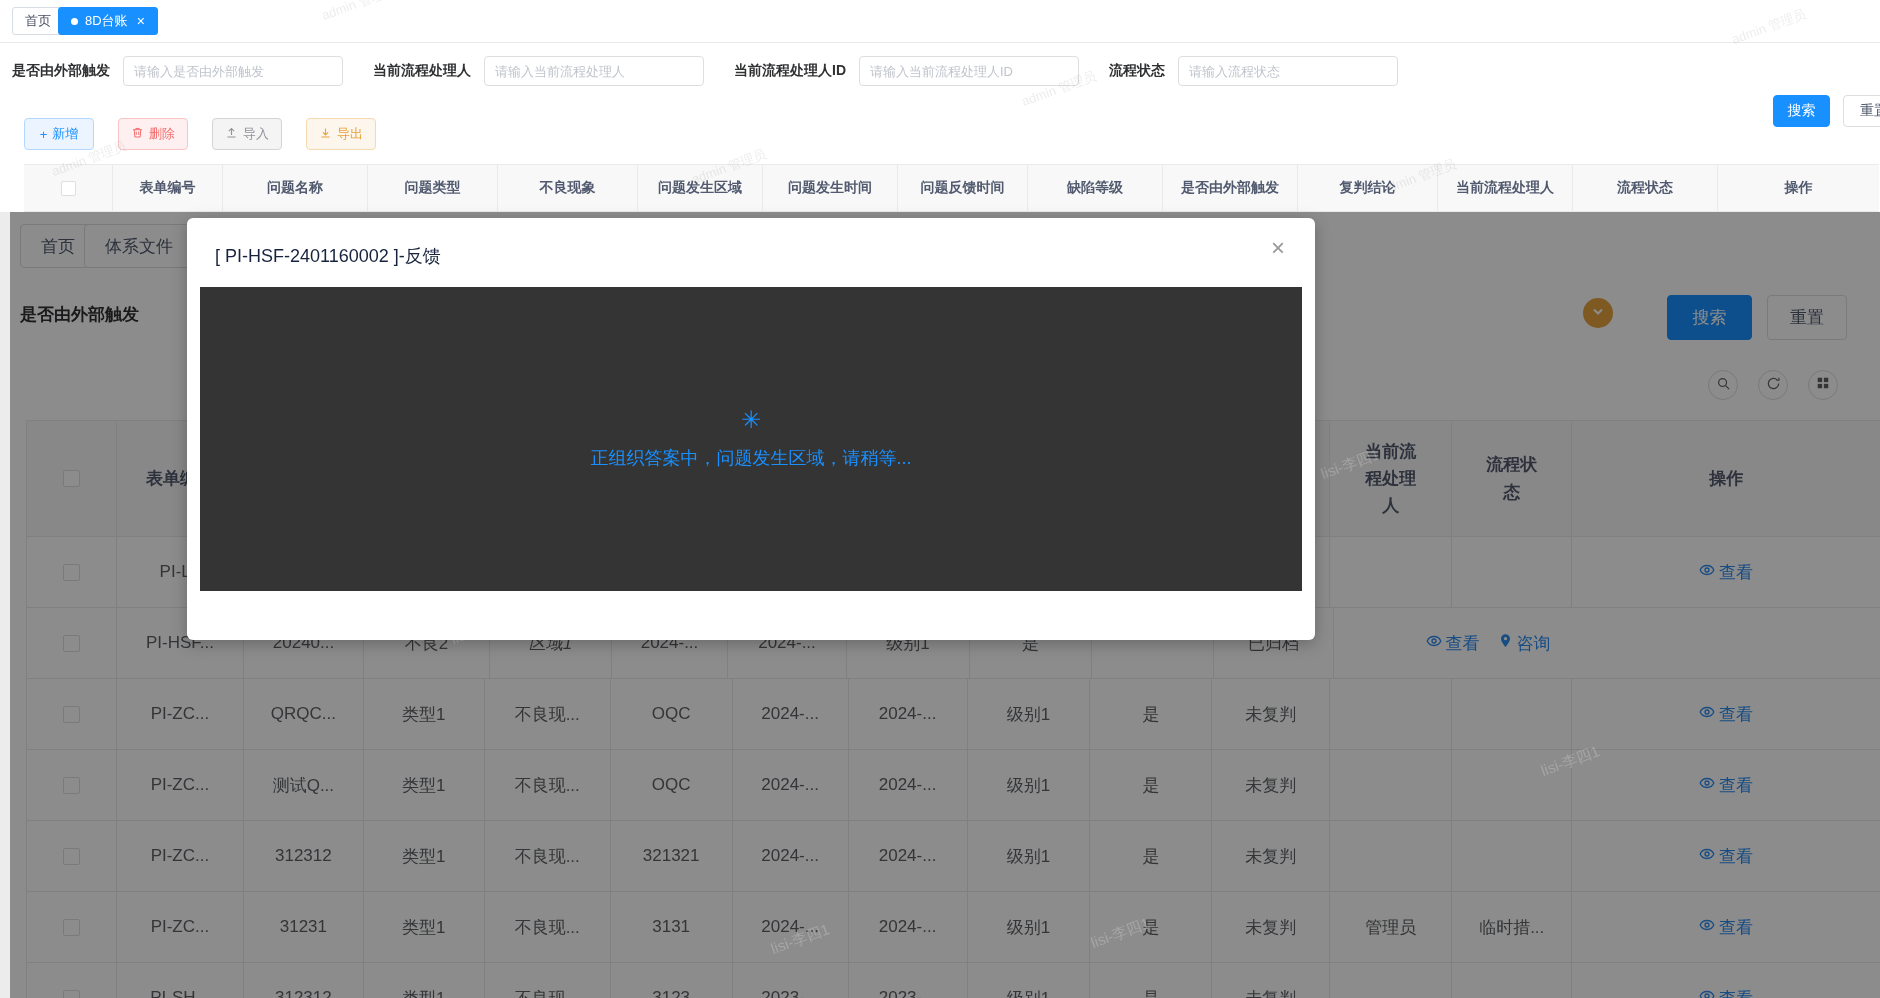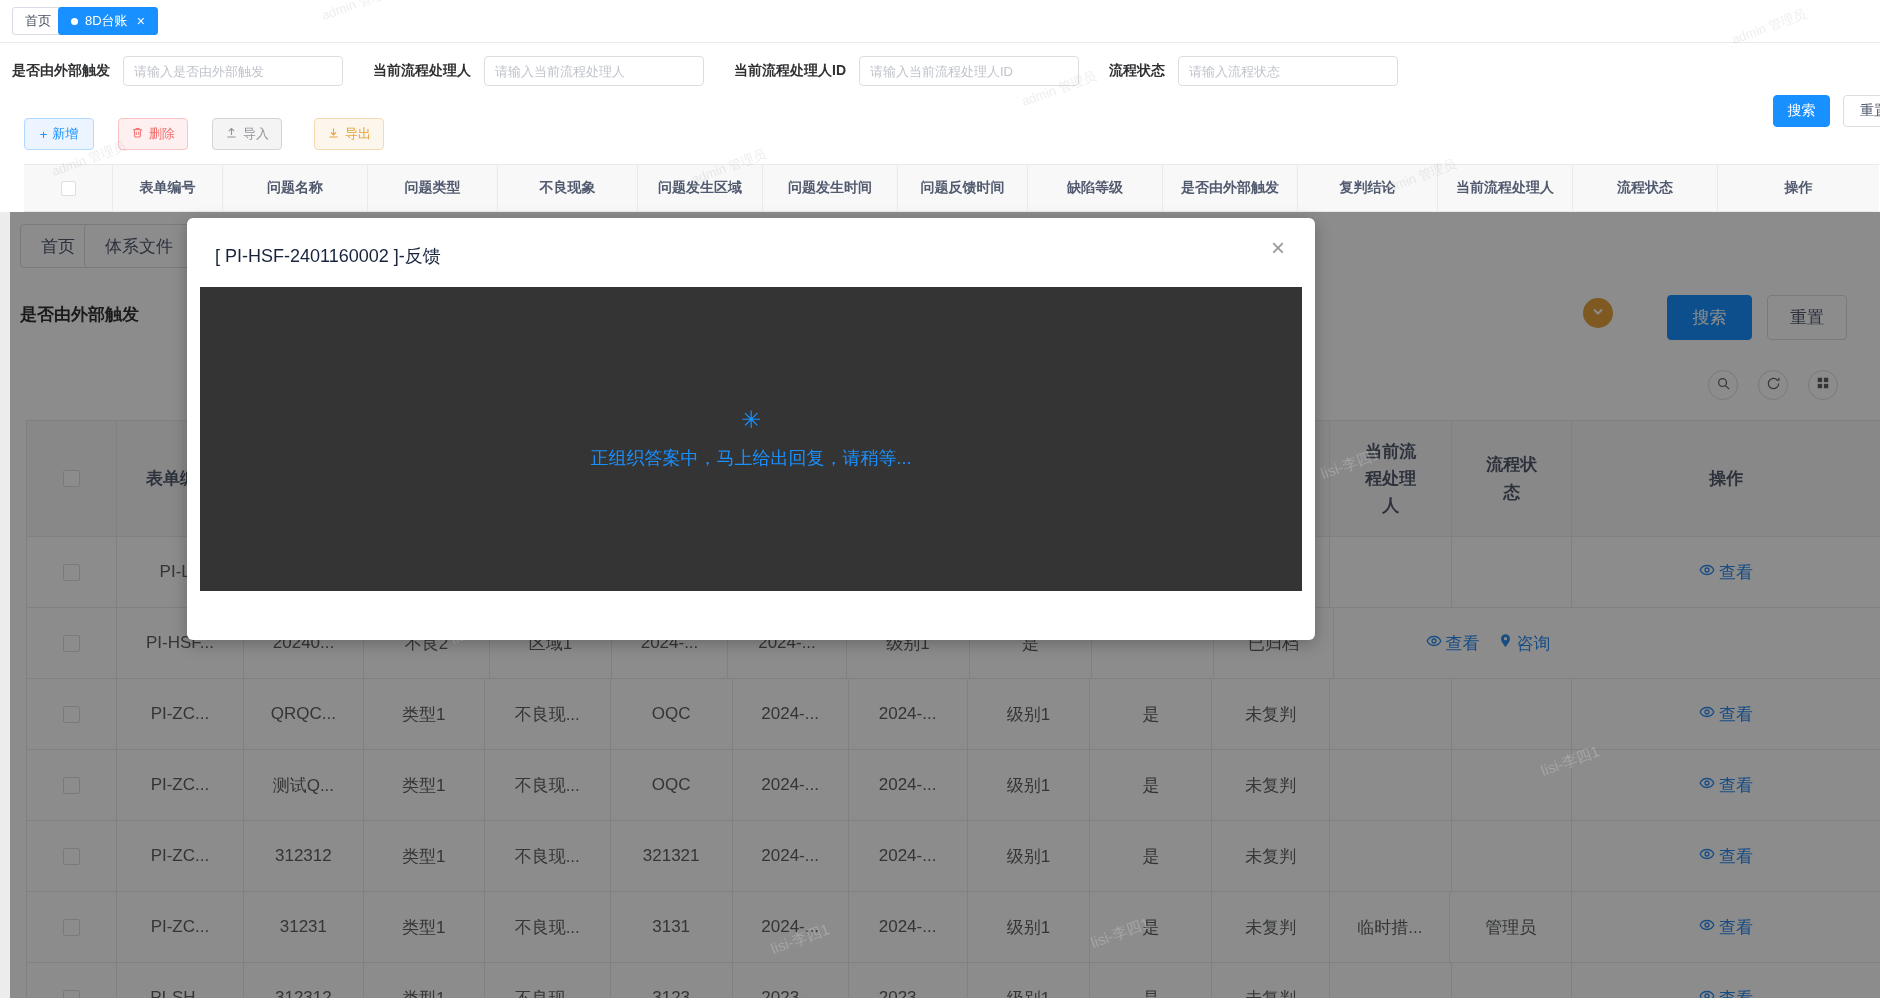--- a/index.html
+++ b/index.html
@@ -27,21 +27,21 @@
   .fgroup input::placeholder{color:#c0c4cc;}
   .btn{box-sizing:border-box;border-radius:4px;font-size:14px;display:flex;align-items:center;justify-content:center;cursor:pointer;}
   .btn-search-top{position:absolute;left:1773px;top:53px;width:57px;height:32px;background:#1890ff;color:#fff;border:1px solid #1890ff;}
   .btn-reset-top{position:absolute;left:1843px;top:53px;width:62px;height:32px;background:#fff;color:#515a6e;border:1px solid #dcdee2;}
   .toolbar{position:absolute;left:0;top:100px;width:100%;height:64px;}
   .tbtn{position:absolute;top:18px;height:32px;width:70px;font-size:13px;gap:5px;}
   .tbtn svg,.tbtn .plus{flex:none;}
   .tbtn.add{left:24px;background:#ecf5ff;border:1px solid #b3d8ff;color:#1890ff;}
   .tbtn.del{left:118px;background:#fef0f0;border:1px solid #fbc4c4;color:#f56c6c;}
   .tbtn.imp{left:212px;background:#f4f4f5;border:1px solid #d3d4d6;color:#909399;}
-  .tbtn.exp{left:306px;background:#fdf6ec;border:1px solid #f5dab1;color:#e6a23c;margin-left:8px;}
+  .tbtn.exp{left:306px;background:#fdf6ec;border:1px solid #f5dab1;color:#e6a23c;}
   .circle-btn{position:absolute;width:28px;height:28px;border-radius:50%;border:1px solid #dcdee2;background:#fff;
       display:flex;align-items:center;justify-content:center;color:#606266;cursor:pointer;box-sizing:border-box;}
   .thead1{position:absolute;left:24px;top:164px;width:1855px;height:48px;display:flex;
       background:#f8f8f9;border-top:1px solid #e8eaec;border-bottom:1px solid #e8eaec;box-sizing:border-box;}
   .thead1 .th{display:flex;align-items:center;justify-content:center;font-size:14px;font-weight:700;color:#515a6e;
       border-left:1px solid #e8eaec;box-sizing:border-box;white-space:nowrap;overflow:hidden;}
   .thead1 .th:first-child{border-left:none;}
   .cbx{width:15px;height:15px;border:1px solid #dcdee2;border-radius:2px;background:#fff;box-sizing:border-box;cursor:pointer;}
   
   .overlay-region{position:absolute;left:0;top:212px;width:1880px;height:786px;background:#fff;}
@@ -254,21 +254,21 @@
             </span>
           </div>
         </div>
         <div class="o-row">
           <div class="td" style="width: 89px;">
             <div class="ocbx"></div>
           </div>
           <div class="td" style="width: 127px;">PI-HSF...</div>
           <div class="td" style="width: 120px;">20240...</div>
           <div class="td" style="width: 126px;">不良2</div>
-          <div class="td" style="width: 122px;">区域1</div>
+          <div class="td" style="width: 122px; font-style: italic;">区域1</div>
           <div class="td" style="width: 116px;">2024-...</div>
           <div class="td" style="width: 119px;">2024-...</div>
           <div class="td" style="width: 123px;">级别1</div>
           <div class="td" style="width: 122px;">是</div>
           <div class="td" style="width: 122px;"></div>
           <div class="td" style="width: 120px;">已归档</div>
           <div class="td" style="width: 309px;">
             <span class="action-link">
               <span><svg viewBox="0 0 16 16" width="16" height="16">
                   <path d="M8 3.5C4.8 3.5 2.2 5.6 1.2 8c1 2.4 3.6 4.5 6.8 4.5s5.8-2.1 6.8-4.5C13.8 5.6 11.2 3.5 8 3.5z" fill="none" stroke="currentColor" stroke-width="1.3"></path>
@@ -370,22 +370,22 @@
           <div class="td" style="width: 127px;">PI-ZC...</div>
           <div class="td" style="width: 120px; text-align: center;">31231</div>
           <div class="td" style="width: 121px;">类型1</div>
           <div class="td" style="width: 126px;">不良现...</div>
           <div class="td" style="width: 122px;">3131</div>
           <div class="td" style="width: 116px;">2024-...</div>
           <div class="td" style="width: 119px;">2024-...</div>
           <div class="td" style="width: 123px;">级别1</div>
           <div class="td" style="width: 122px;">是</div>
           <div class="td" style="width: 118px;">未复判</div>
+          <div class="td" style="width: 122px;">管理员</div>
           <div class="td" style="width: 120px;">临时措...</div>
-          <div class="td" style="width: 122px;">管理员</div>
           <div class="td" style="width: 309px;">
             <span class="action-link">
               <span><svg viewBox="0 0 16 16" width="16" height="16">
                   <path d="M8 3.5C4.8 3.5 2.2 5.6 1.2 8c1 2.4 3.6 4.5 6.8 4.5s5.8-2.1 6.8-4.5C13.8 5.6 11.2 3.5 8 3.5z" fill="none" stroke="currentColor" stroke-width="1.3"></path>
                   <circle cx="8" cy="8" r="2" fill="none" stroke="currentColor" stroke-width="1.3"></circle>
                 </svg></span>
               <span>查看</span>
             </span>
           </div>
         </div>
@@ -419,21 +419,21 @@
   </div>
 
   <div class="mask"></div>
   <div class="left-strip"></div>
 
   <div class="modal">
     <div class="modal-title">[ PI-HSF-2401160002 ]-反馈</div>
     <div class="modal-close">×</div>
     <div class="modal-body">
       <span class="spinner">✳</span>
-      <span class="loading-text">正组织答案中，马上给出回复，请稍等...</span>
+      <span class="loading-text">正组织答案中，问题发生区域，请稍等...</span>
     </div>
   </div>
 <div class="owm" style="left: 750px; top: 158px;">lisi-李四1</div>
     <div class="owm" style="left: 1320px; top: 243px;">lisi-李四1</div>
     <div class="owm" style="left: 450px; top: 408px;">lisi-李四1</div>
     <div class="owm" style="left: 770px; top: 718px;">lisi-李四1</div>
     <div class="owm" style="left: 1090px; top: 712px;">lisi-李四1</div>
     <div class="owm" style="left: 1540px; top: 540px;">lisi-李四1</div>
   </div>
 

